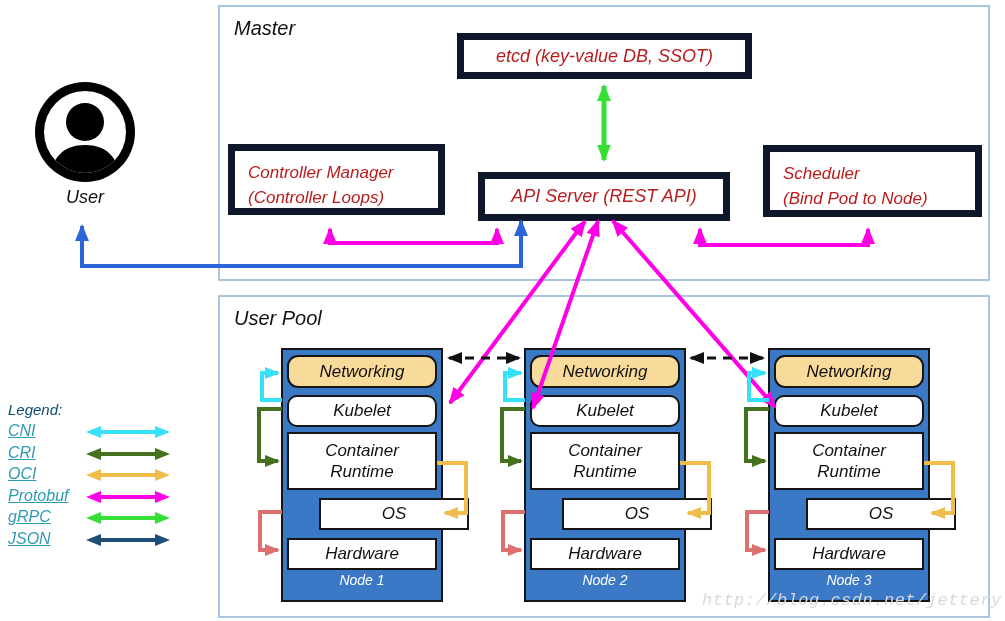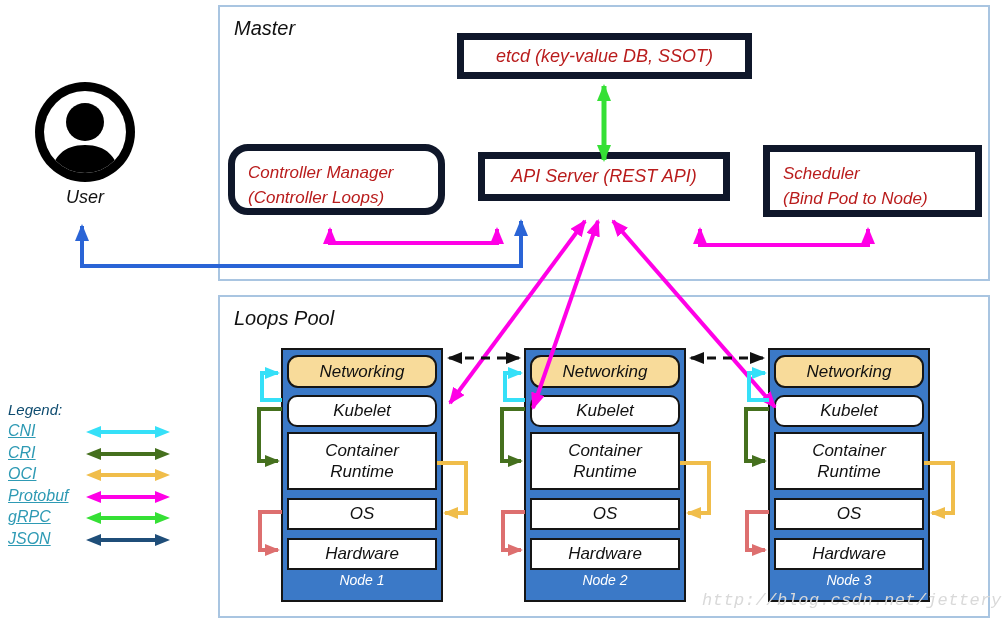--- a/index.html
+++ b/index.html
@@ -6,36 +6,36 @@
   .canvas{position:relative;width:1005px;height:621px;background:#fff;overflow:hidden;
           font-family:"Liberation Sans",sans-serif;color:#111;font-style:italic;}
   .panel{position:absolute;border:2px solid #a9c5e1;background:#fff;box-sizing:border-box;}
   .panel-title{position:absolute;left:14px;top:10px;font-size:20px;color:#111;}
   .master{left:218px;top:5px;width:772px;height:276px;}
   .nodepool{left:218px;top:295px;width:772px;height:323px;}
   .obox{position:absolute;border:7px solid #0f172a;background:#fff;box-sizing:border-box;
         font-size:18px;color:#b91c1c;}
   .obox.center{display:flex;align-items:center;justify-content:center;text-align:center;}
   .etcd{left:457px;top:33px;width:295px;height:46px;}
-  .cm{left:228px;top:144px;width:217px;height:71px;font-size:17px;padding:9px 0 0 13px;line-height:25px;border-radius:20px;}
-  .api{left:478px;top:152px;width:252px;height:49px;}
+  .cm{left:228px;top:144px;width:217px;height:71px;font-size:17px;padding:9px 0 0 13px;line-height:25px;}
+  .api{left:478px;top:172px;width:252px;height:49px;}
   .sched{left:763px;top:145px;width:219px;height:72px;font-size:17px;padding:9px 0 0 13px;line-height:25px;}
   .user-icon{position:absolute;left:35px;top:82px;width:100px;height:100px;}
   .user-label{position:absolute;left:35px;top:187px;width:100px;text-align:center;font-size:18px;}
   .node{position:absolute;top:348px;width:162px;height:254px;background:#3b79c7;
         border:2px solid #151515;box-sizing:border-box;}
   .node1{left:281px;} .node2{left:524px;} .node3{left:768px;}
   .layer{position:absolute;left:4px;width:150px;background:#fff;border:2px solid #151515;
          box-sizing:border-box;display:flex;align-items:center;justify-content:center;
          text-align:center;font-size:17px;line-height:1.25;}
   .layer-networking{top:5px;height:33px;background:#f8db9a;border-radius:11px;}
   .layer-kubelet{top:45px;height:32px;border-radius:10px;}
   .layer-cr{top:82px;height:58px;}
   .layer-cr span{display:inline-block;max-width:100px;}
-  .layer-os{top:148px;height:32px;}
+  .layer-os{top:148px;height:32px;margin-left:32px;}
   .layer-hw{top:188px;height:32px;}
   .node-name{position:absolute;left:0;top:222px;width:100%;text-align:center;
              color:#fff;font-size:14px;}
   .legend{position:absolute;left:8px;top:362px;width:200px;}
   .legend-title{font-size:15px;color:#0c4a6e;margin-bottom:4px;margin-top:39px;}
   .legend-row{position:relative;height:21.5px;}
   .legend-link{font-size:16px;color:#2e9ab4;text-decoration:underline;cursor:pointer;}
   .legend-arrow{position:absolute;left:78px;top:3px;}
   .watermark{position:absolute;left:702px;top:591px;font-family:"Liberation Mono",monospace;
              font-size:17px;letter-spacing:.5px;color:#d9d9d9;white-space:nowrap;}
@@ -44,21 +44,21 @@
 </head>
 <body>
 
 <div class="canvas">
 
   <div class="panel master">
     <div class="panel-title">Master</div>
   </div>
 
   <div class="panel nodepool">
-    <div class="panel-title">Loops Pool</div>
+    <div class="panel-title">User Pool</div>
   </div>
 
   <div class="obox etcd center">
     <span>etcd (key-value DB, SSOT)</span>
   </div>
   <div class="obox cm">
     <div>Controller Manager</div>
     <div>(Controller Loops)</div>
   </div>
   <div class="obox api center">

